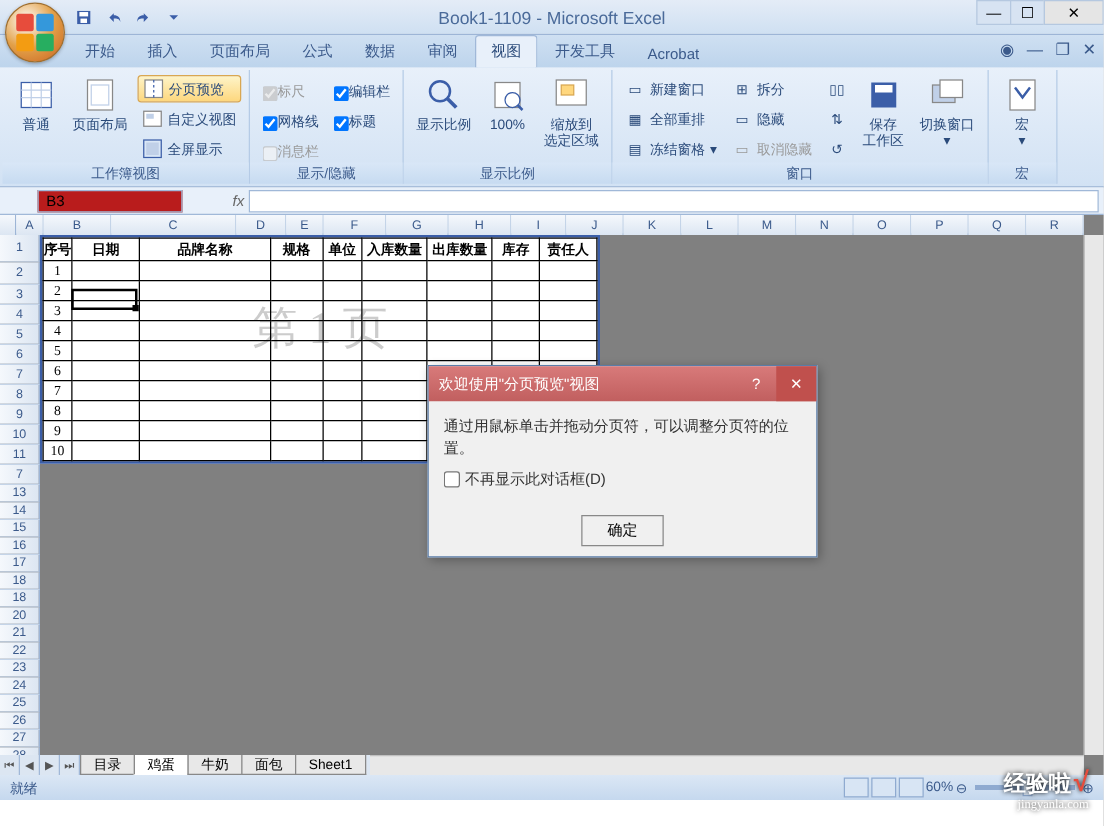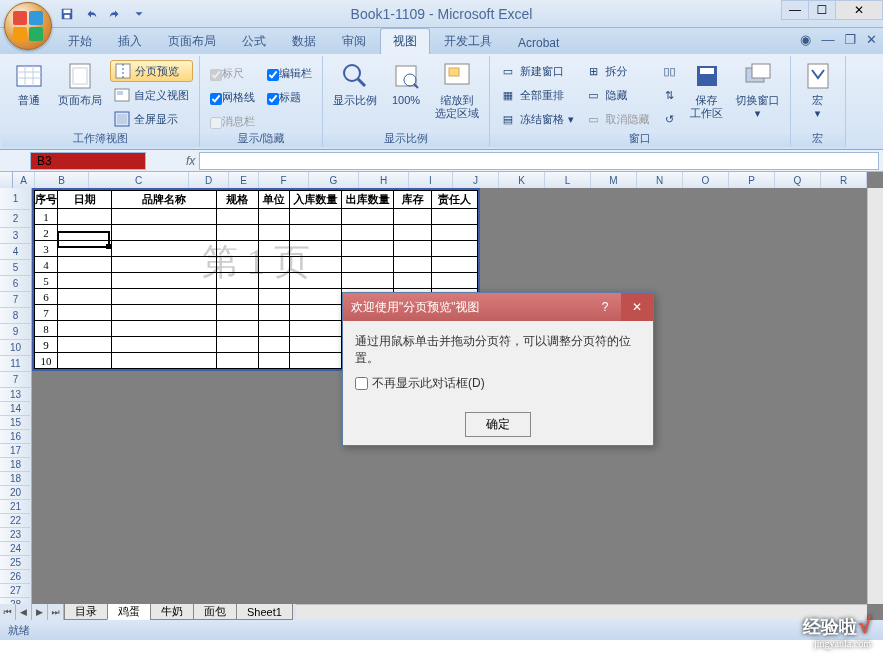--- a/index.html
+++ b/index.html
@@ -562,20 +562,31 @@
       <div class="sheet-tab">牛奶</div>
       <div class="sheet-tab">面包</div>
       <div class="sheet-tab">Sheet1</div>
     </div>
     <div class="hscroll"></div>
   </div>
 </div>
 
 <div class="statusbar">
   <span>就绪</span>
+  <div class="status-right">
+    <div class="view-btn"></div>
+    <div class="view-btn"></div>
+    <div class="view-btn"></div>
+    <span>60%</span>
+    <span>⊖</span>
+    <div class="zoom-slider">
+        <div class="zoom-thumb"></div>
+      </div>
+    <span>⊕</span>
+  </div>
 </div>
 
 <div class="dialog">
   <div class="dialog-title">
     <span>欢迎使用"分页预览"视图</span>
     <div class="dialog-title-right">
       <div class="dlg-btn">?</div>
       <div class="dlg-btn close">✕</div>
     </div>
   </div>

